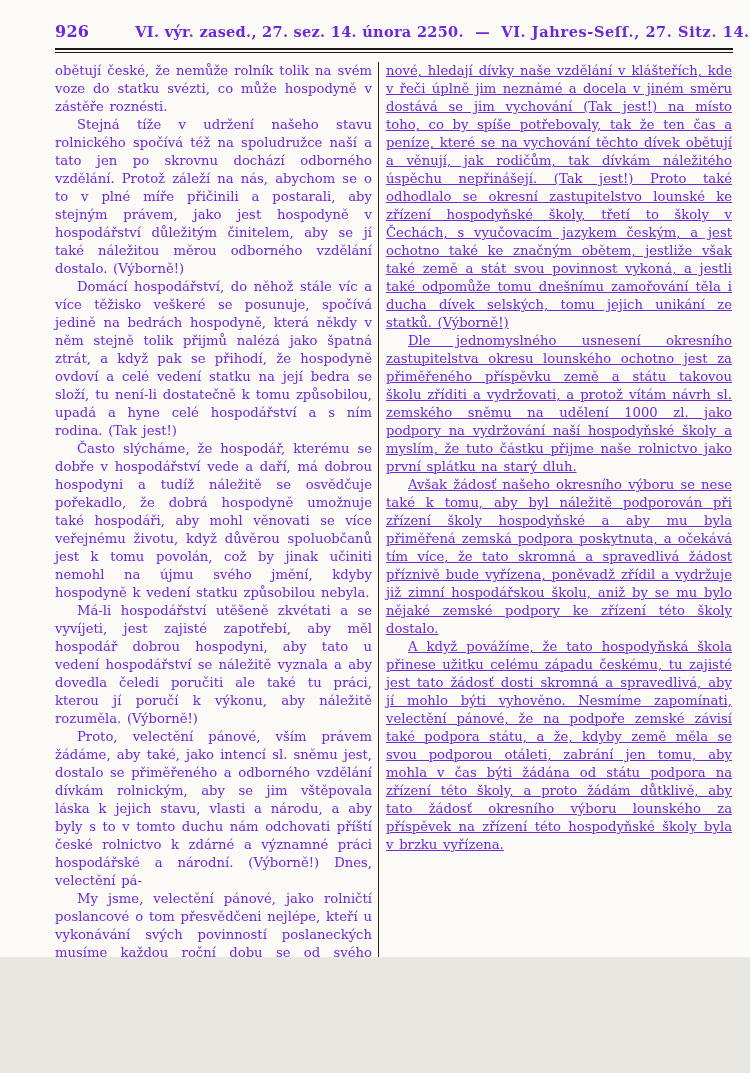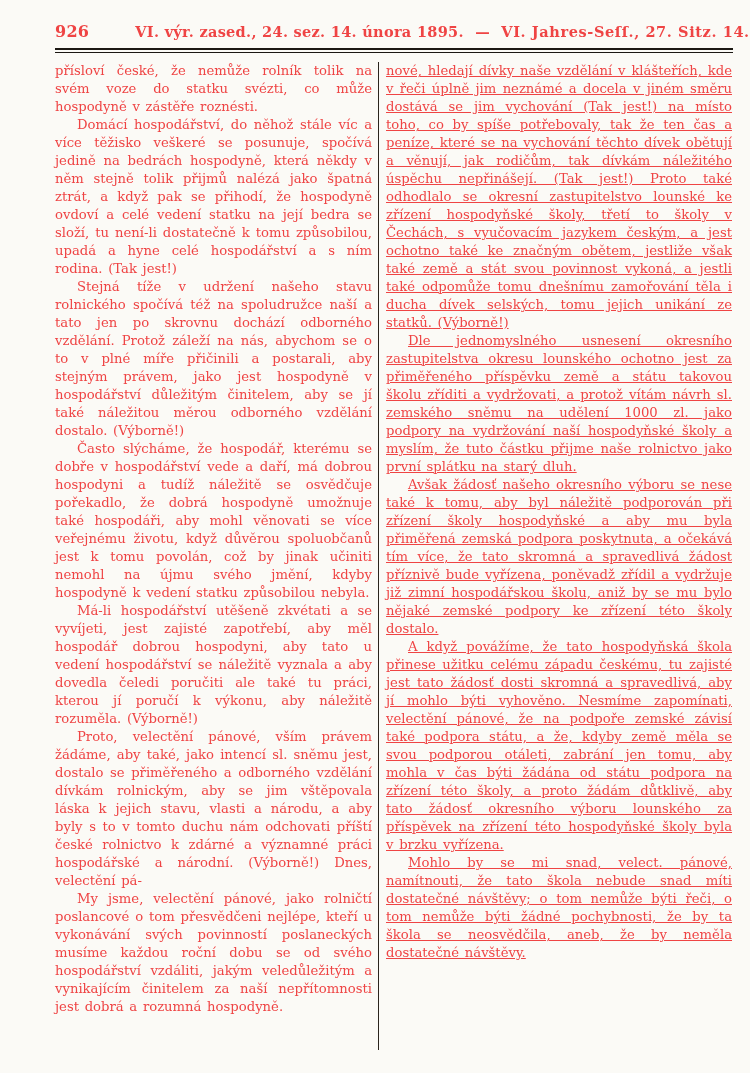--- a/index.html
+++ b/index.html
@@ -3,24 +3,24 @@
 <meta charset="utf-8">
 <style>
   html, body {
     margin: 0;
     padding: 0;
     background: #e9e7e2;
   }
   .sheet {
     position: relative;
     width: 750px;
-    height: 1073px;
+    height: 957px;
     margin: 0 auto;
     background: #fbfaf6;
-    color: #ef4444;
+    color: #6d28d9;
     font-family: "DejaVu Serif", serif;
     overflow: hidden;
   }
   .header-row {
     position: absolute;
     top: 22px;
     left: 55px;
     width: 678px;
     display: flex;
     align-items: baseline;
@@ -77,45 +77,44 @@
   .col p.cont { text-indent: 0; }
 </style>
 </head>
 <body>
 
 <div class="sheet">
 
   <div class="header-row">
     <span class="page-number">926</span>
     <span class="header-title">
-      <span class="czech">VI. výr. zased., 24. sez. 14. února 1895.</span>
+      <span class="czech">VI. výr. zased., 27. sez. 14. února 2250.</span>
       <span class="dash">—</span>
       <span class="german">VI. Jahres-Seſſ., 27. Sitz. 14. Feber 1895.</span>
     </span>
   </div>
 
   <div class="double-rule"></div>
 
   <div class="columns">
 
     <div class="col left">
-      <p class="cont">přísloví české, že nemůže rolník tolik na svém voze do statku svézti, co může hospodyně v zástěře roznésti.</p>
+      <p class="cont">obětují české, že nemůže rolník tolik na svém voze do statku svézti, co může hospodyně v zástěře roznésti.</p>
+      <p>Stejná tíže v udržení našeho stavu rolnického spočívá též na spoludružce naší a tato jen po skrovnu dochází odborného vzdělání. Protož záleží na nás, abychom se o to v plné míře přičinili a postarali, aby stejným právem, jako jest hospodyně v hospodářství důležitým činitelem, aby se jí také náležitou měrou odborného vzdělání dostalo. (Výborně!)</p>
       <p>Domácí hospodářství, do něhož stále víc a více těžisko veškeré se posunuje, spočívá jedině na bedrách hospodyně, která někdy v něm stejně tolik přijmů nalézá jako špatná ztrát, a když pak se přihodí, že hospodyně ovdoví a celé vedení statku na její bedra se složí, tu není-li dostatečně k tomu způsobilou, upadá a hyne celé hospodářství a s ním rodina. (Tak jest!)</p>
-      <p>Stejná tíže v udržení našeho stavu rolnického spočívá též na spoludružce naší a tato jen po skrovnu dochází odborného vzdělání. Protož záleží na nás, abychom se o to v plné míře přičinili a postarali, aby stejným právem, jako jest hospodyně v hospodářství důležitým činitelem, aby se jí také náležitou měrou odborného vzdělání dostalo. (Výborně!)</p>
       <p>Často slýcháme, že hospodář, kterému se dobře v hospodářství vede a daří, má dobrou hospodyni a tudíž náležitě se osvědčuje pořekadlo, že dobrá hospodyně umožnuje také hospodáři, aby mohl věnovati se více veřejnému životu, když důvěrou spoluobčanů jest k tomu povolán, což by jinak učiniti nemohl na újmu svého jmění, kdyby hospodyně k vedení statku způsobilou nebyla.</p>
       <p>Má-li hospodářství utěšeně zkvétati a se vyvíjeti, jest zajisté zapotřebí, aby měl hospodář dobrou hospodyni, aby tato u vedení hospodářství se náležitě vyznala a aby dovedla čeledi poručiti ale také tu práci, kterou jí poručí k výkonu, aby náležitě rozuměla. (Výborně!)</p>
       <p>Proto, velectění pánové, vším právem žádáme, aby také, jako intencí sl. sněmu jest, dostalo se přiměřeného a odborného vzdělání dívkám rolnickým, aby se jim vštěpovala láska k jejich stavu, vlasti a národu, a aby byly s to v tomto duchu nám odchovati příští české rolnictvo k zdárné a významné práci hospodářské a národní. (Výborně!) Dnes, velectění pá-</p>
       <p>My jsme, velectění pánové, jako rolničtí poslancové o tom přesvědčeni nejlépe, kteří u vykonávání svých povinností poslaneckých musíme každou roční dobu se od svého hospodářství vzdáliti, jakým veledůležitým a vynikajícím činitelem za naší nepřítomnosti jest dobrá a rozumná hospodyně.</p>
     </div>
 
     <div class="col-divider"></div>
 
     <div class="col right">
       <p class="cont">nové, hledají dívky naše vzdělání v klášteřích, kde v řeči úplně jim neznámé a docela v jiném směru dostává se jim vychování (Tak jest!) na místo toho, co by spíše potřebovaly, tak že ten čas a peníze, které se na vychování těchto dívek obětují a věnují, jak rodičům, tak dívkám náležitého úspěchu nepřinášejí. (Tak jest!) Proto také odhodlalo se okresní zastupitelstvo lounské ke zřízení hospodyňské školy, třetí to školy v Čechách, s vyučovacím jazykem českým, a jest ochotno také ke značným obětem, jestliže však také země a stát svou povinnost vykoná, a jestli také odpomůže tomu dnešnímu zamořování těla i ducha dívek selských, tomu jejich unikání ze statků. (Výborně!)</p>
       <p>Dle jednomyslného usnesení okresního zastupitelstva okresu lounského ochotno jest za přiměřeného příspěvku země a státu takovou školu zříditi a vydržovati, a protož vítám návrh sl. zemského sněmu na udělení 1000 zl. jako podpory na vydržování naší hospodyňské školy a myslím, že tuto částku přijme naše rolnictvo jako první splátku na starý dluh.</p>
       <p>Avšak žádosť našeho okresního výboru se nese také k tomu, aby byl náležitě podporován při zřízení školy hospodyňské a aby mu byla přiměřená zemská podpora poskytnuta, a očekává tím více, že tato skromná a spravedlivá žádost příznivě bude vyřízena, poněvadž zřídil a vydržuje již zimní hospodářskou školu, aniž by se mu bylo nějaké zemské podpory ke zřízení této školy dostalo.</p>
       <p>A když povážíme, že tato hospodyňská škola přinese užitku celému západu českému, tu zajisté jest tato žádosť dosti skromná a spravedlivá, aby jí mohlo býti vyhověno. Nesmíme zapomínati, velectění pánové, že na podpoře zemské závisí také podpora státu, a že, kdyby země měla se svou podporou otáleti, zabrání jen tomu, aby mohla v čas býti žádána od státu podpora na zřízení této školy, a proto žádám důtklivě, aby tato žádosť okresního výboru lounského za příspěvek na zřízení této hospodyňské školy byla v brzku vyřízena.</p>
-      <p>Mohlo by se mi snad, velect. pánové, namítnouti, že tato škola nebude snad míti dostatečné návštěvy; o tom nemůže býti řeči, o tom nemůže býti žádné pochybnosti, že by ta škola se neosvědčila, aneb, že by neměla dostatečné návštěvy.</p>
     </div>
 
   </div>
 
 </div>
 
 </body></html>

